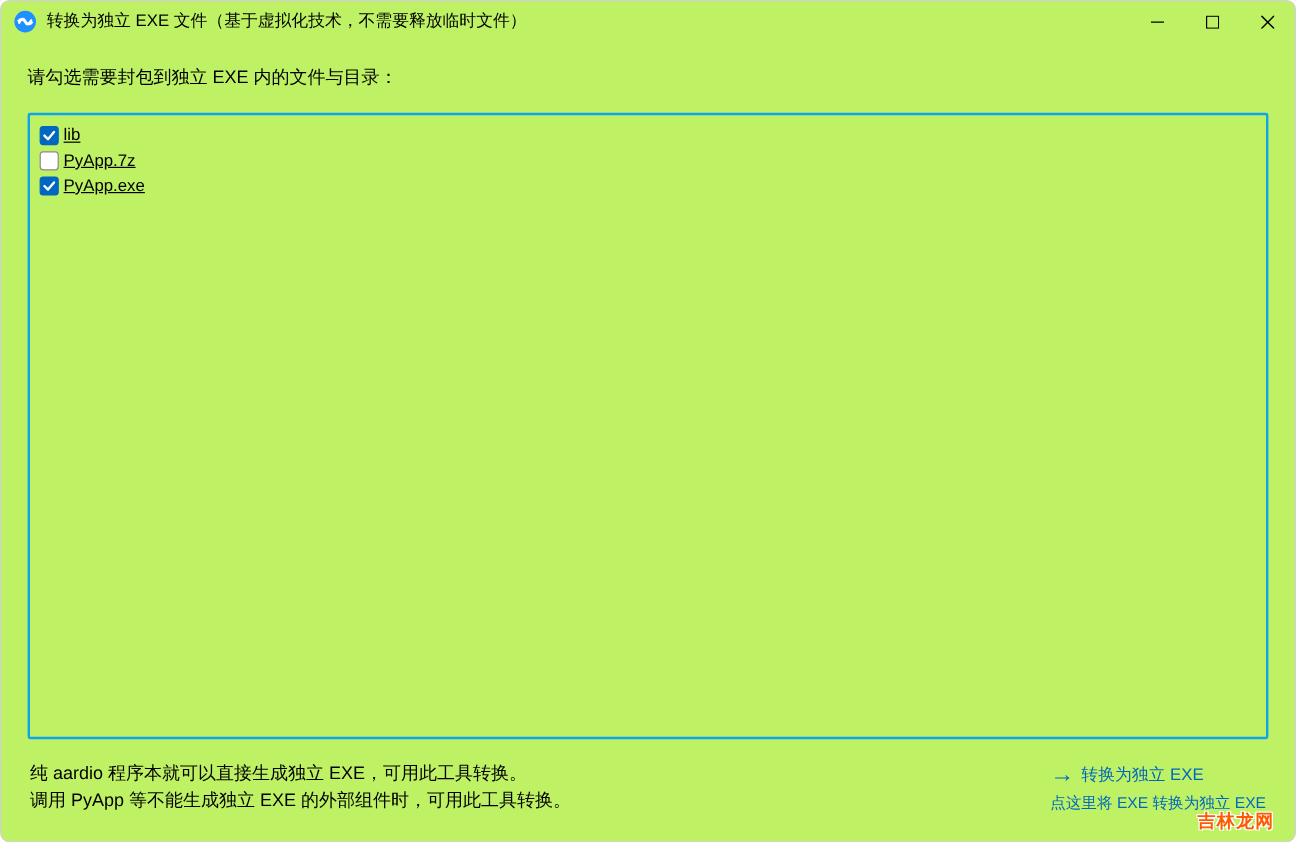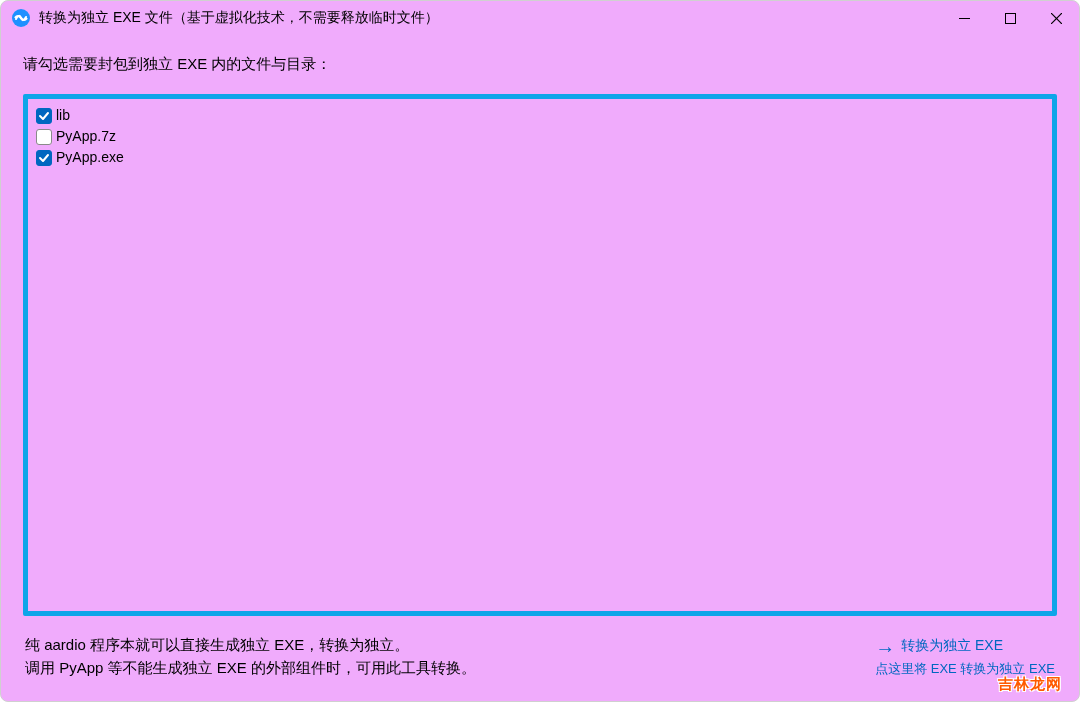--- a/index.html
+++ b/index.html
@@ -15,21 +15,21 @@
       overflow: hidden;
       position: relative;
     }
     .window {
       width: 100%;
       height: 100%;
       border: 1px solid #d0d0d0;
       border-radius: 8px;
       display: flex;
       flex-direction: column;
-      background: #f0abfc;
+      background: #bef264;
     }
     .titlebar {
       height: 34px;
       display: flex;
       align-items: center;
       padding: 0 0 0 10px;
       border-bottom: none;
     }
     .app-icon {
       width: 20px;
@@ -67,24 +67,25 @@
       display: flex;
       flex-direction: column;
     }
     .instruction {
       font-size: 15px;
       color: #000;
       margin-bottom: 20px;
     }
     .file-list {
       flex: 1;
-      border: 5px solid #0ea5e9;
+      border: 2px solid #0ea5e9;
       border-radius: 2px;
       padding: 6px 4px;
       overflow-y: auto;
+      text-decoration: underline;
     }
     .file-item {
       display: flex;
       align-items: center;
       padding: 0px 4px;
       line-height: 21px;
       height: 21px;
     }
     .checkbox {
       width: 16px;
@@ -213,21 +214,21 @@
             <svg viewBox="0 0 12 12">
               <path d="M2 6 L5 9 L10 3" stroke="#fff" stroke-width="2" fill="none" stroke-linecap="round" stroke-linejoin="round"></path>
             </svg>
           </div>
           <span class="file-label">PyApp.exe</span>
         </div>
       </div>
 
     <div class="footer">
       <div class="footer-text">
-        <div>纯 aardio 程序本就可以直接生成独立 EXE，转换为独立。</div>
+        <div>纯 aardio 程序本就可以直接生成独立 EXE，可用此工具转换。</div>
         <div>调用 PyApp 等不能生成独立 EXE 的外部组件时，可用此工具转换。</div>
       </div>
       <div class="convert-action">
         <div class="convert-row">
           <span class="arrow-icon">→</span>
           <span class="convert-title">转换为独立 EXE</span>
         </div>
         <div class="convert-sub">点这里将 EXE 转换为独立 EXE</div>
       </div>
     </div>

